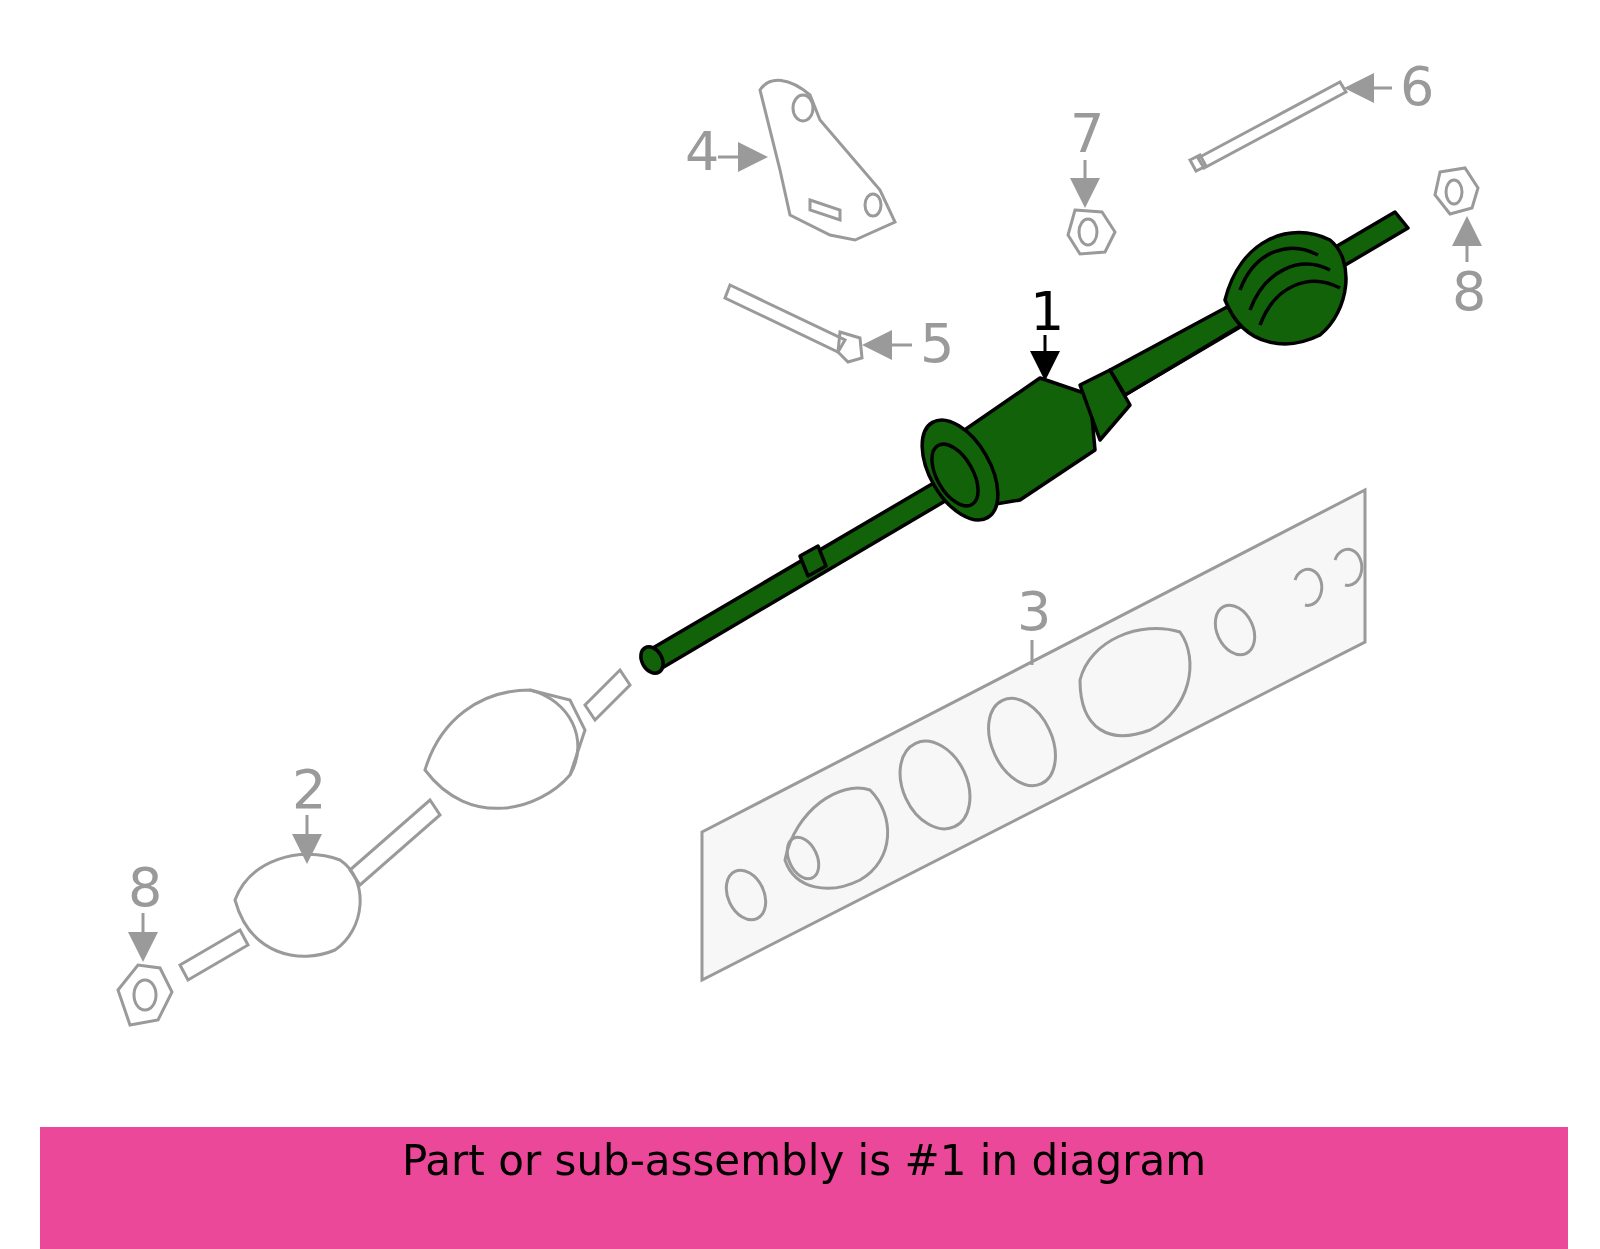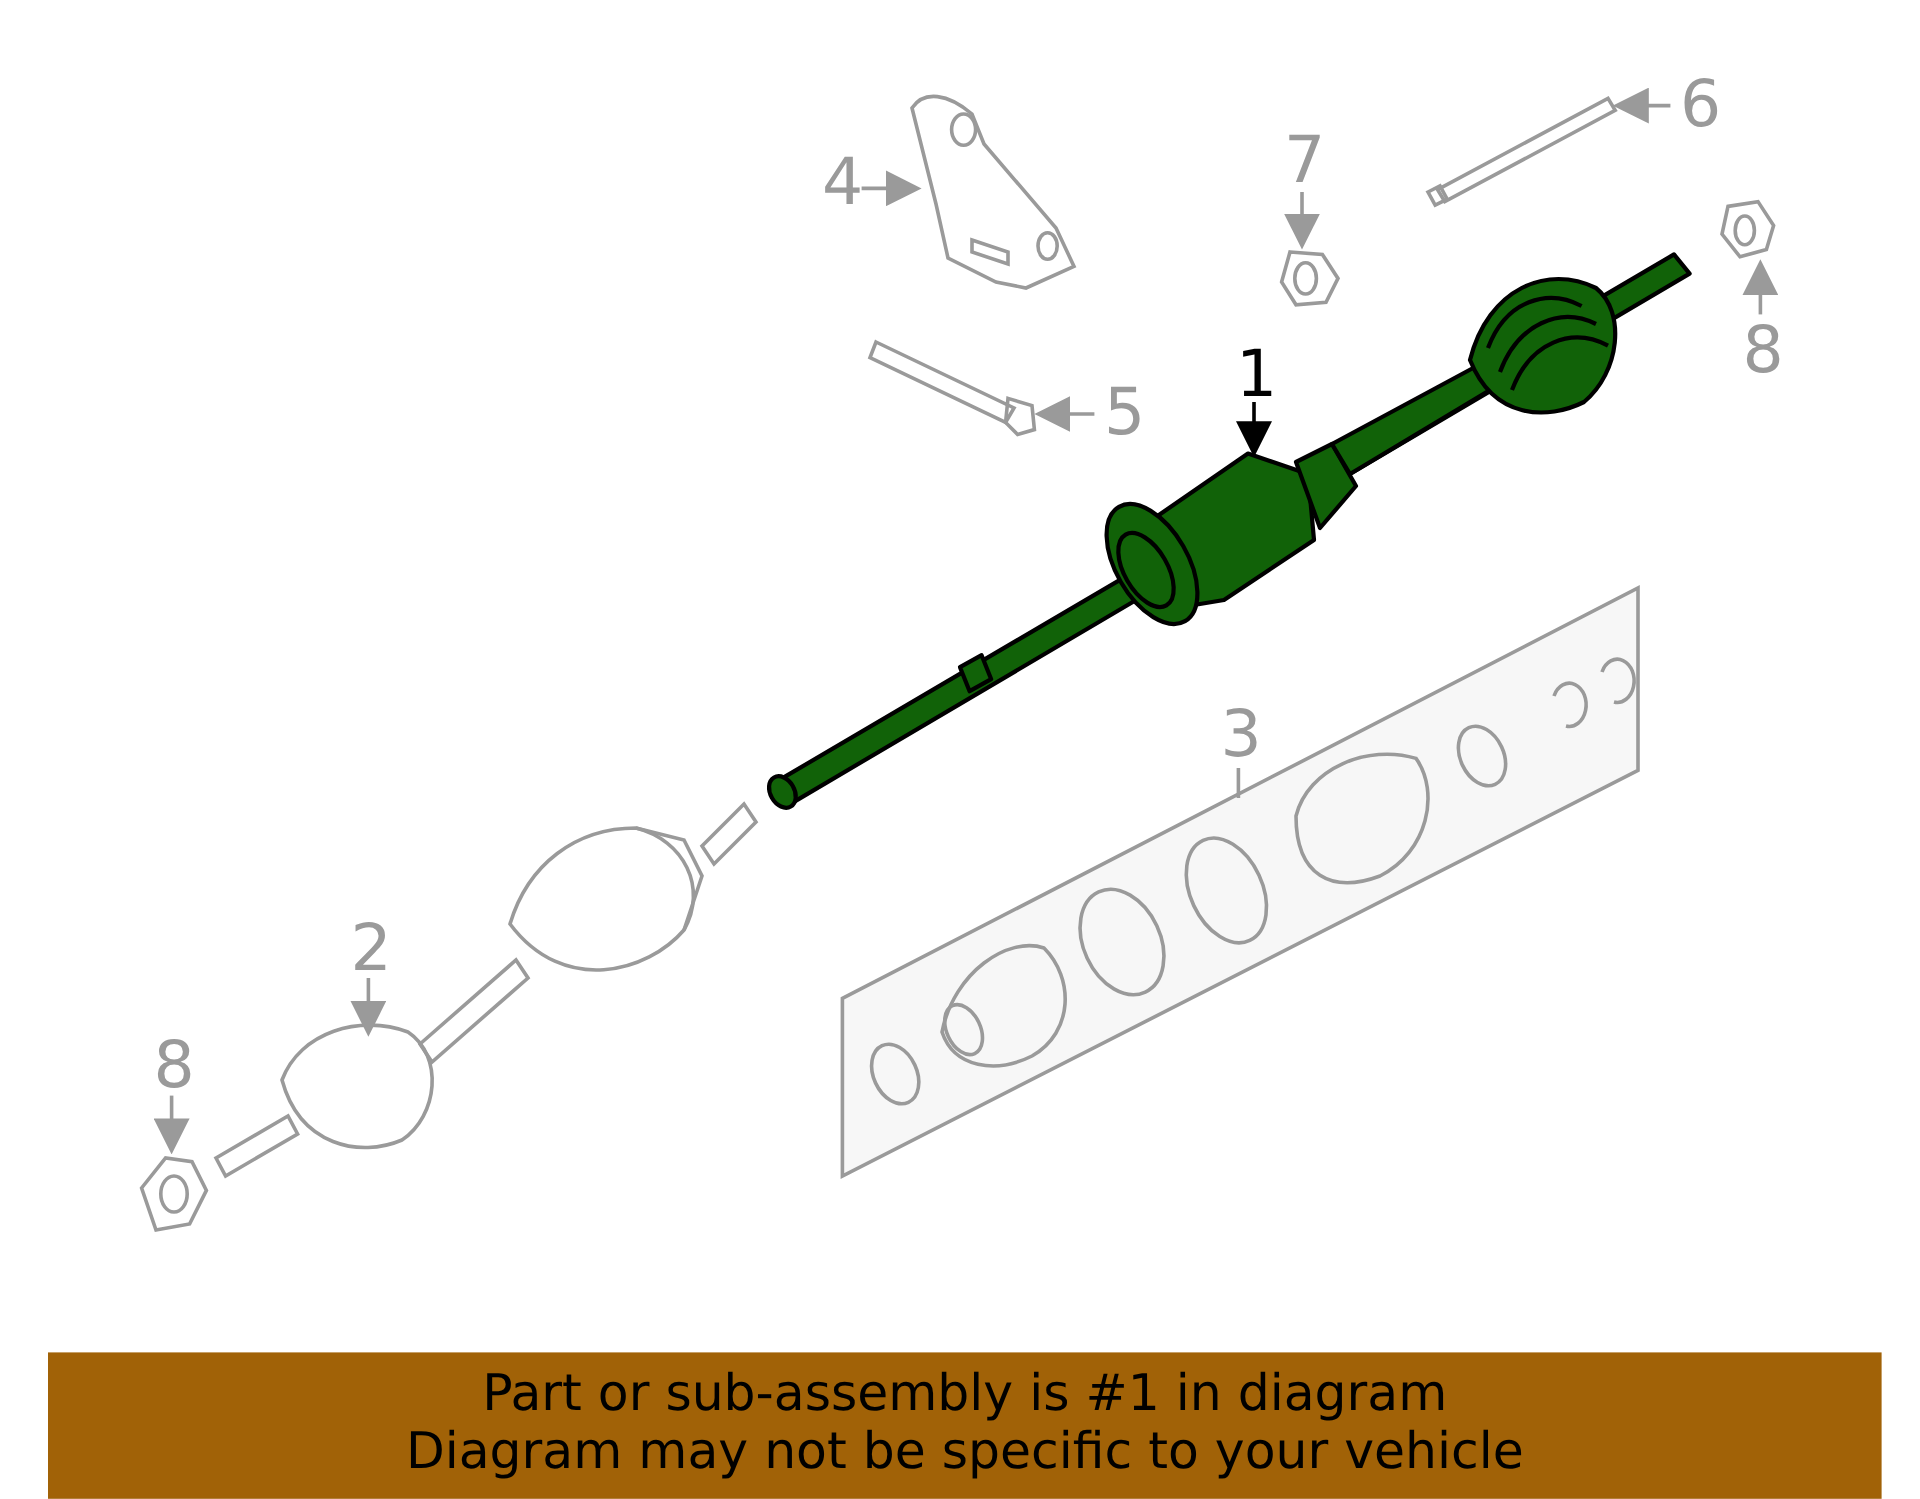--- a/index.html
+++ b/index.html
@@ -2,21 +2,21 @@
 <html><head>
 <meta charset="utf-8">
 <style>
   html, body { margin: 0; padding: 0; background: #ffffff; }
   body { width: 1600px; height: 1249px; position: relative; overflow: hidden; font-family: "DejaVu Sans", sans-serif; }
   #diagram { position: absolute; left: 0; top: 0; width: 1600px; height: 1249px; }
   .callout { font-family: "DejaVu Sans", sans-serif; font-size: 54px; fill: #9a9a9a; }
   .callout.main { fill: #000000; }
   .banner {
     position: absolute; left: 40px; top: 1127px; width: 1528px; height: 122px;
-    background: #a16207; color: #000; text-align: center;
+    background: #ec4899; color: #000; text-align: center;
     font-family: "DejaVu Sans", sans-serif; font-size: 42px; line-height: 48px;
     padding-top: 10px; box-sizing: border-box;
   }
   .banner div { white-space: nowrap; }
 </style>
 </head>
 <body>
 
 <svg id="diagram" viewBox="0 0 1600 1249" xmlns="http://www.w3.org/2000/svg">
   <defs>
@@ -132,14 +132,13 @@
     <line x1="1467" y1="262" x2="1467" y2="222" stroke="#9a9a9a" stroke-width="3" marker-end="url(#arrGray)"></line>
   </g>
   <g>
     <text class="callout" x="128" y="906">8</text>
     <line x1="143" y1="913" x2="143" y2="956" stroke="#9a9a9a" stroke-width="3" marker-end="url(#arrGray)"></line>
   </g>
 </svg>
 
 <div class="banner">
   <div>Part or sub-assembly is #1 in diagram</div>
-  <div>Diagram may not be specific to your vehicle</div>
 </div>
 
 </body></html>

